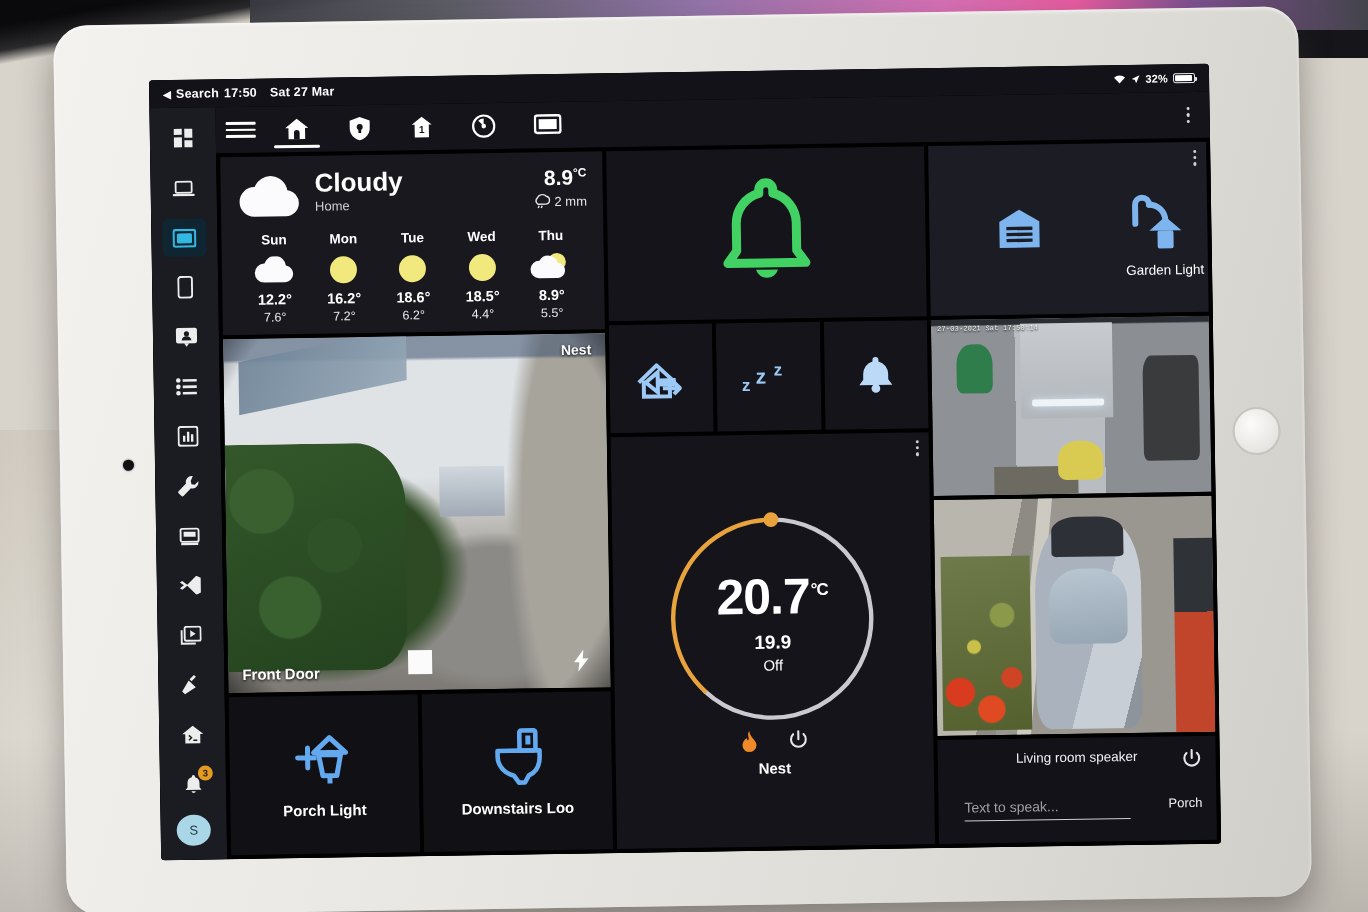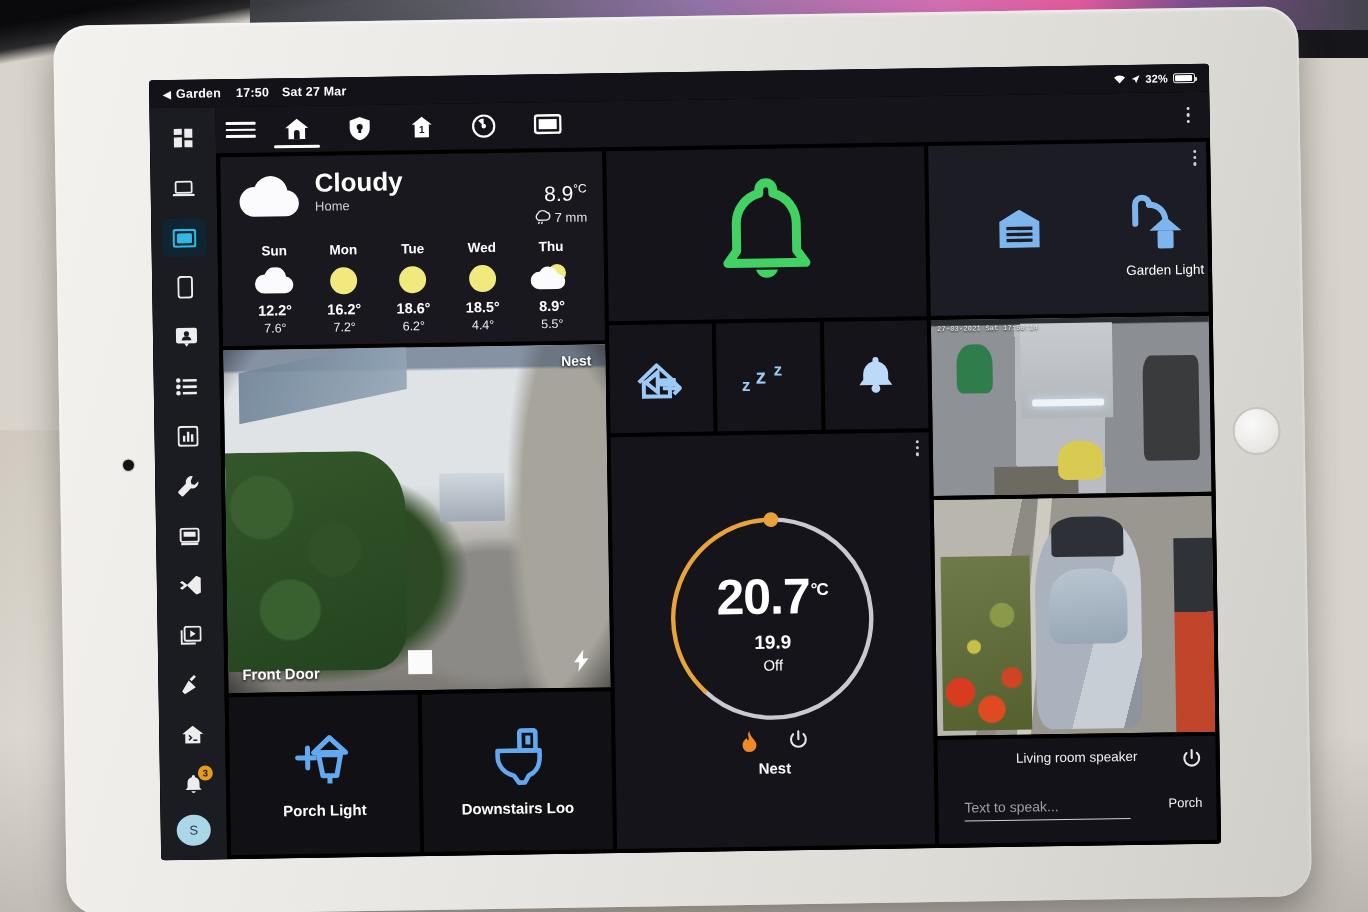--- a/index.html
+++ b/index.html
@@ -70,21 +70,21 @@
 
   
   .statusbar{
     position:absolute; left:0; top:0; width:100%; height:28px;
     display:flex; align-items:center; padding:0 14px;
     background:#121218;
     font-size:12.5px; font-weight:bold; letter-spacing:.2px;
   }
   .sb-left{ display:flex; align-items:center; gap:5px; }
   .sb-back{ font-size:10px; }
-  .sb-time{ margin-left:10px;}
+  .sb-time{ }
   .sb-date{ margin-left:8px;}
   .sb-right{ margin-left:auto; display:flex; align-items:center; gap:5px; font-size:11px;}
   .batt{
     width:22px; height:10px; border:1.2px solid #e9e9ec; border-radius:2.5px;
     position:relative; display:inline-block;
   }
   .batt::after{content:""; position:absolute; right:-3px; top:2.6px; width:2px;height:4px;background:#e9e9ec;border-radius:0 1px 1px 0;}
   .batt i{position:absolute; left:1px; top:1px; bottom:1px; width:17px; background:#fff; border-radius:1px; display:block;}
 
   
@@ -151,21 +151,21 @@
   .col{ display:flex; flex-direction:column; gap:4px; min-height:0;}
   .card{ background:#16161c; position:relative; overflow:hidden; }
 
   
   .weather{ padding:14px 16px 10px; background:#18181e; }
   .w-top{ display:flex; align-items:flex-start; }
   .w-cloud{ margin-right:12px; margin-top:4px;}
   .w-cond{ font-size:26px; font-weight:bold; line-height:1.05;}
   .w-home{ font-size:13px; color:#cfcfd6; margin-top:2px;}
   .w-right{ margin-left:auto; text-align:right;}
-  .w-temp{ font-size:21px; font-weight:normal;margin-top:16px;}
+  .w-temp{ font-size:21px; font-weight:bold;}
   .w-temp small{ font-size:12px; vertical-align:super;}
   .w-rain{ font-size:13px; color:#e6e6ea; margin-top:4px; display:flex; align-items:center; justify-content:flex-end; gap:4px;}
   .forecast{ display:flex; justify-content:space-between; margin-top:14px; padding:0 4px;}
   .fc{ text-align:center; width:19%; }
   .fc-d{ font-size:13.5px; font-weight:bold;}
   .fc-i{ height:38px; display:flex;align-items:center;justify-content:center; margin:4px 0 2px;}
   .fc-hi{ font-size:14.5px; font-weight:bold;}
   .fc-lo{ font-size:12.5px; margin-top:3px; color:#eceaf0;}
   .sun-ico{ width:27px;height:27px;border-radius:50%;background:#f1e87e;display:block;}
 
@@ -298,21 +298,21 @@
 <div class="tablet">
   <div class="front-cam"></div>
   <div class="home-btn"></div>
 
   <div class="tablet-inner">
     <div class="screen">
 
       <div class="statusbar">
         <div class="sb-left">
           <span class="sb-back">◀</span>
-          <span>Garden</span>
+          <span>Search</span>
           <span class="sb-time">17:50</span>
           <span class="sb-date">Sat 27 Mar</span>
         </div>
         <div class="sb-right">
           <span>
             <svg width="13" height="10" viewBox="0 0 13 10">
                 <path d="M6.5 9.3 1 3.6a8 8 0 0 1 11 0z" fill="#fff"></path>
               </svg>
           </span>
           <span>
@@ -517,21 +517,21 @@
                     <div class="w-temp">
                       <span>8.9</span><small>°C</small>
                     </div>
                     <div class="w-rain">
                       <span>
                         <svg width="18" height="15" viewBox="0 0 18 15">
                           <path d="M5 10h8a4 4 0 0 0 .4-7.9A5.3 5.3 0 0 0 4.6 3.6 3.9 3.9 0 0 0 5 10z" fill="none" stroke="#e6e6ea" stroke-width="1.4"></path>
                           <path d="M6.2 11.6l-1 2.2M9.2 11.6l-1 2.2" stroke="#e6e6ea" stroke-width="1.4" fill="none"></path>
                         </svg>
                       </span>
-                      <span>7 mm</span>
+                      <span>2 mm</span>
                     </div>
                   </div>
                 </div>
 
                 <div class="forecast">
 
                   <div class="fc">
                     <div class="fc-d">Sun</div>
                     <div class="fc-i">
                       <svg width="42" height="28" viewBox="0 0 42 28">

